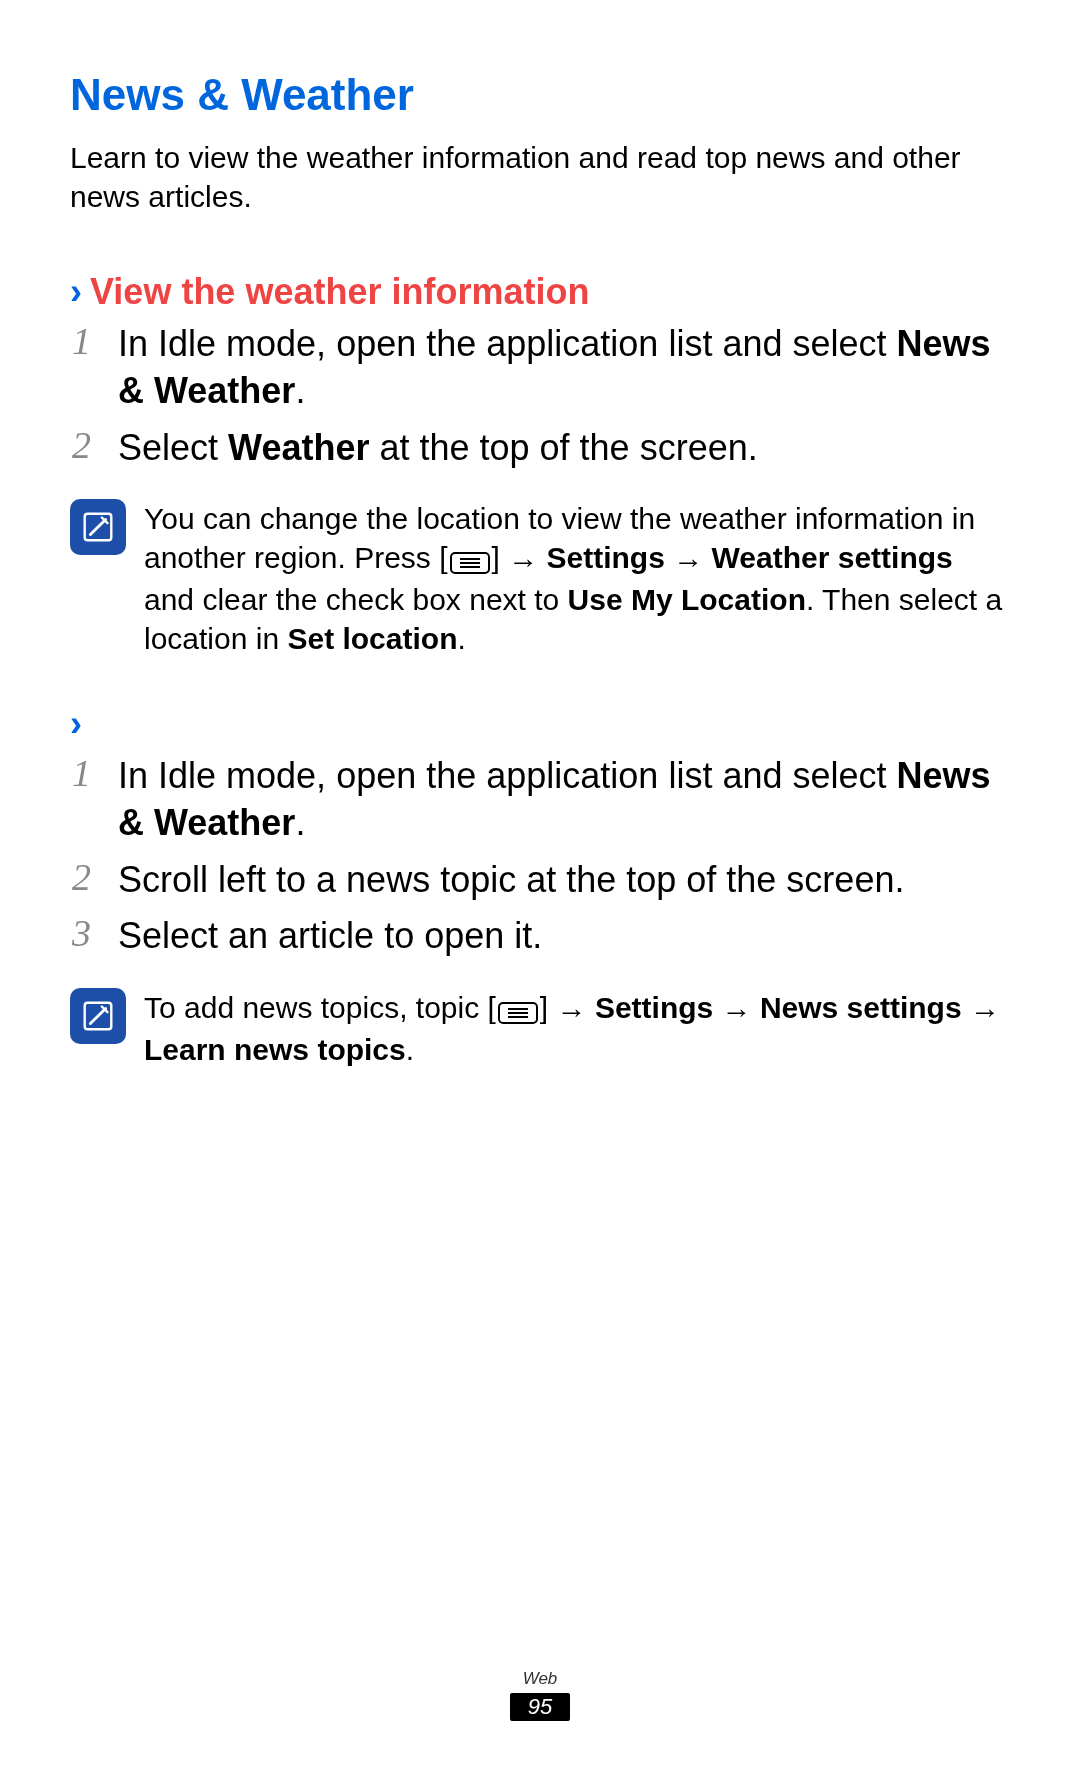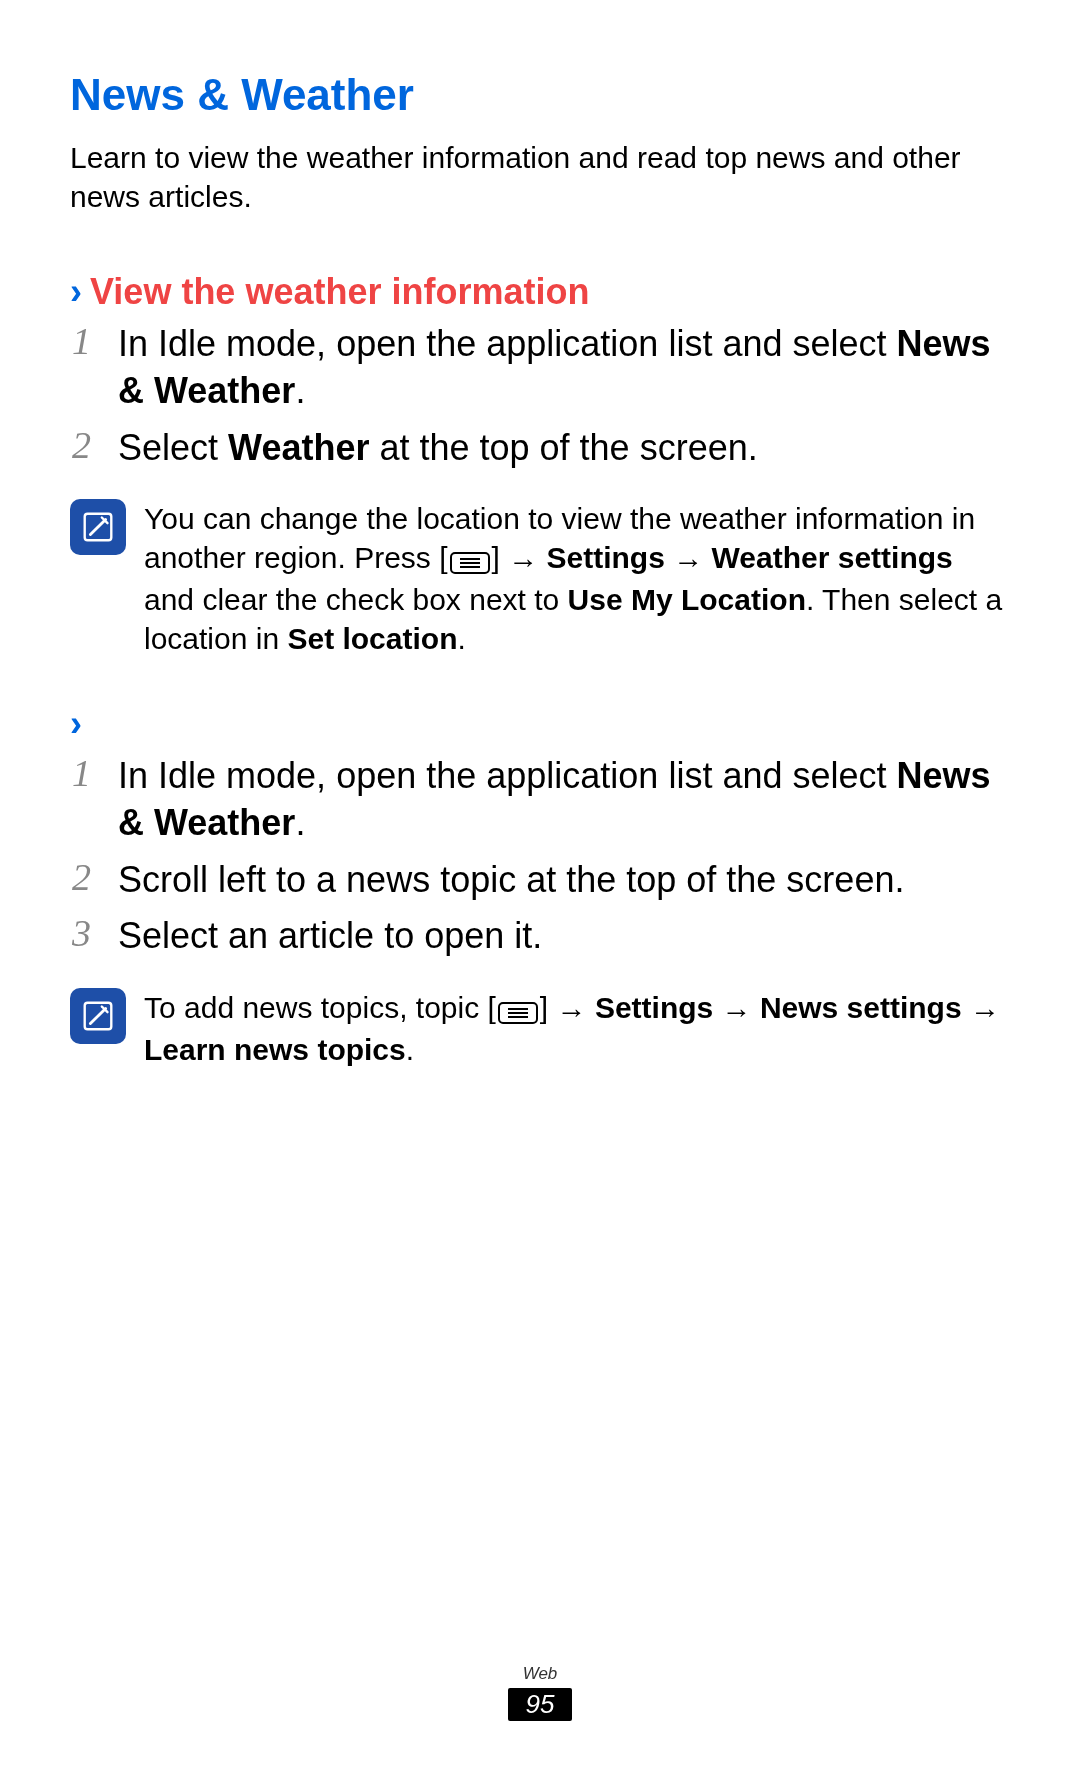--- a/index.html
+++ b/index.html
@@ -118,21 +118,21 @@
       font-style: italic;
       font-size: 17px;
       color: #333;
       margin-bottom: 4px;
     }
     .page-number {
       display: inline-block;
       background: #000;
       color: #fff;
       font-style: italic;
-      font-size: 26px;
+      font-size: 22px;
       padding: 1px 18px;
       border-radius: 2px;
     }
     .section-2 {
       margin-top: 0;
     }
   </style>
 </head>
 <body>
 

